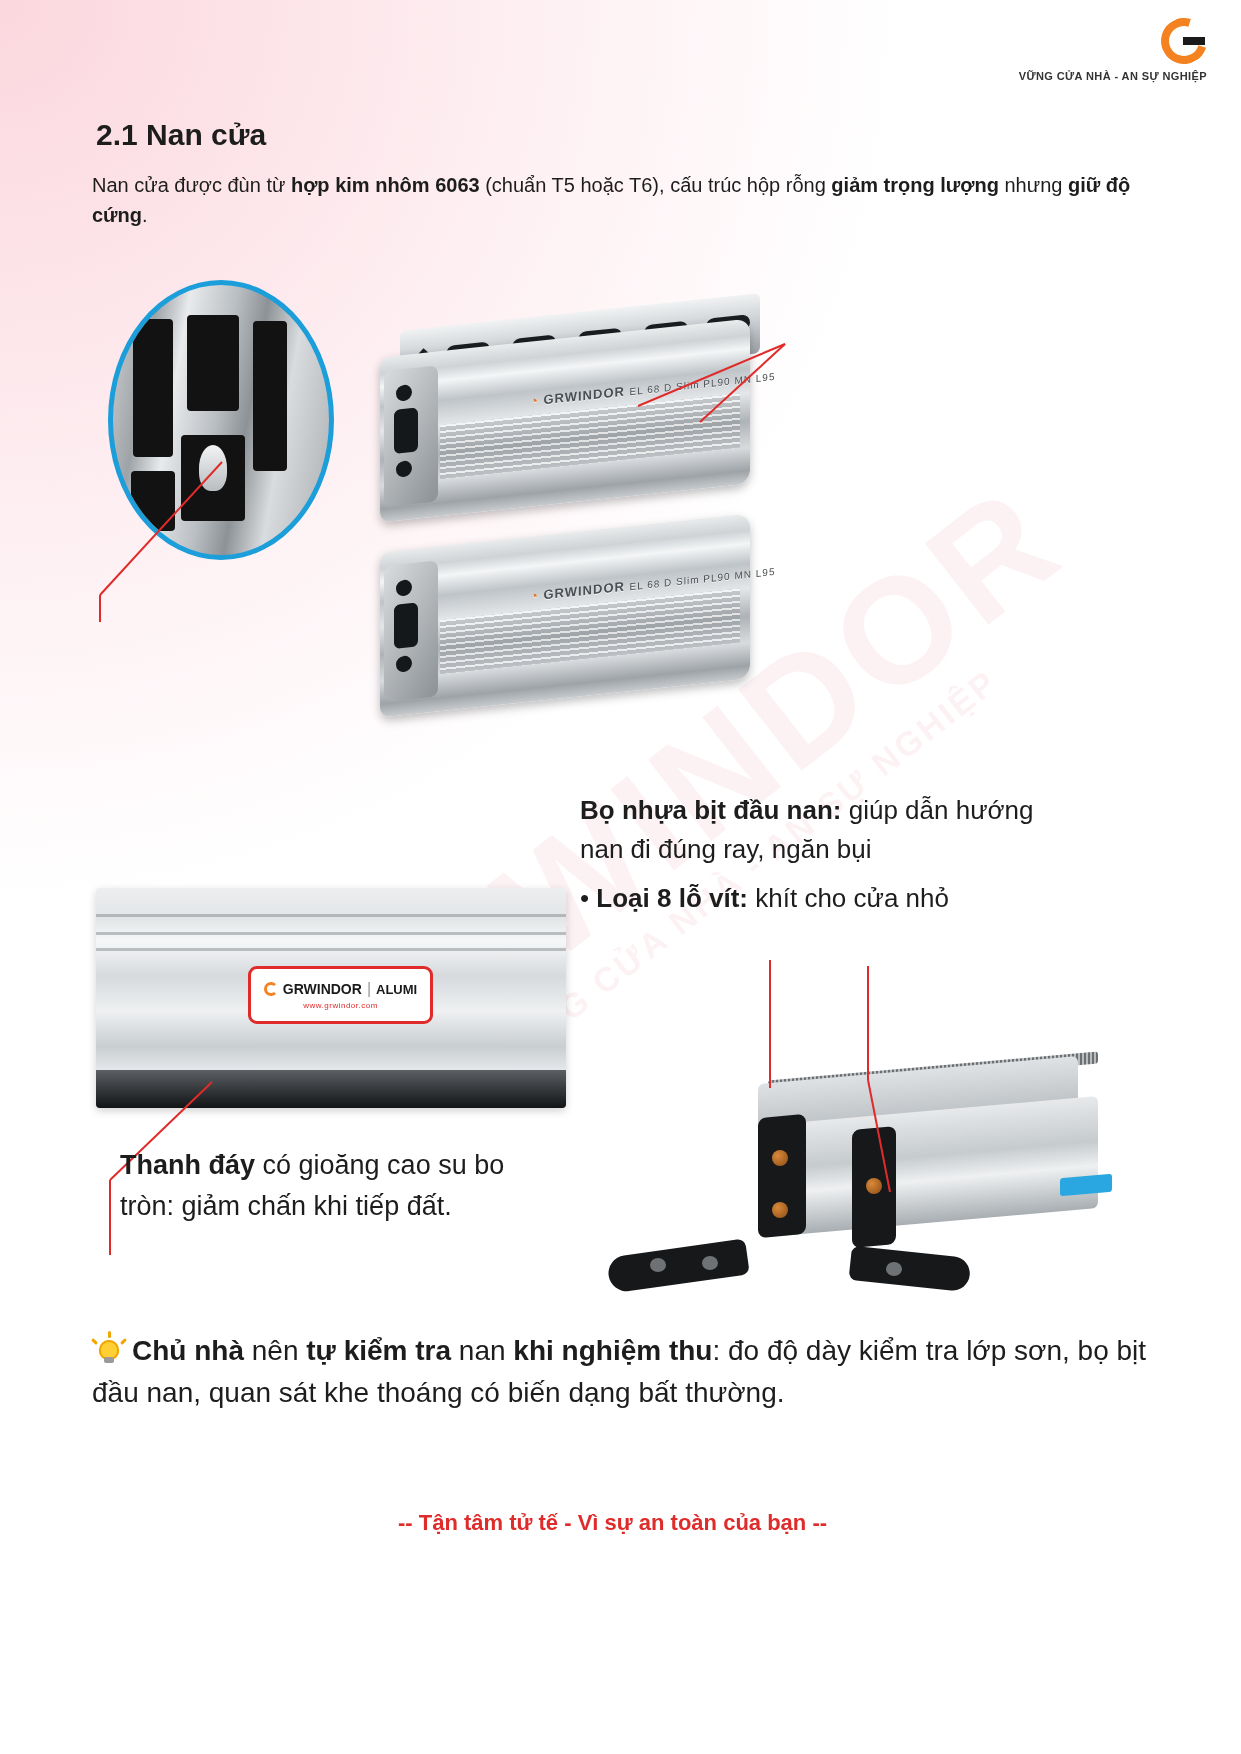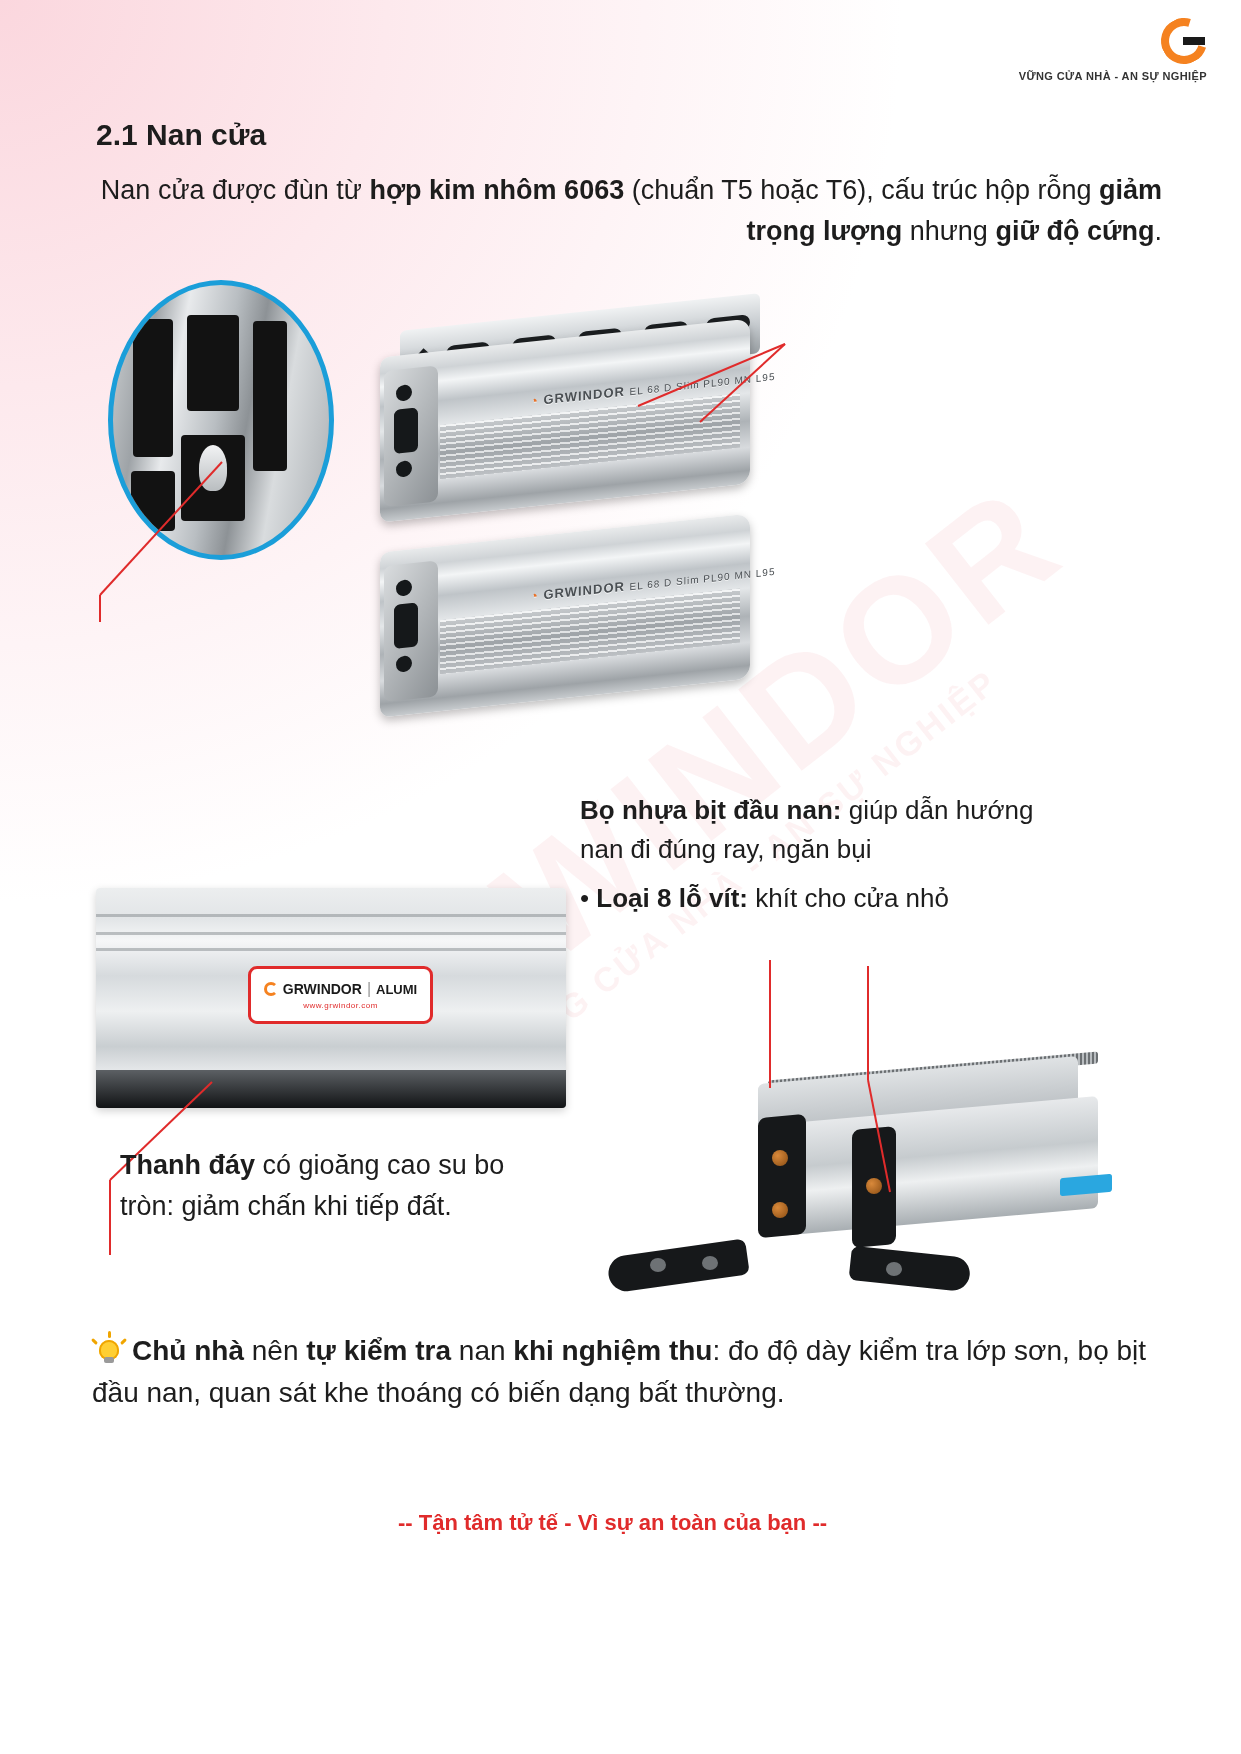--- a/index.html
+++ b/index.html
@@ -100,24 +100,23 @@
     position: absolute;
     left: 96px; top: 118px;
     font-size: 30px;
     font-weight: bold;
     color: #1d1d1d;
   }
   .intro {
     position: absolute;
     left: 92px; top: 170px;
     width: 1070px;
-    font-size: 27px;
+    font-size: 20px;
     line-height: 1.5;
     color: #1d1d1d;
-    text-align: right;
   }
   b { font-weight: bold; }
 
   
   .right-note {
     position: absolute;
     left: 778px; top: 325px;
     width: 320px;
     font-size: 26px;
     line-height: 1.55;

